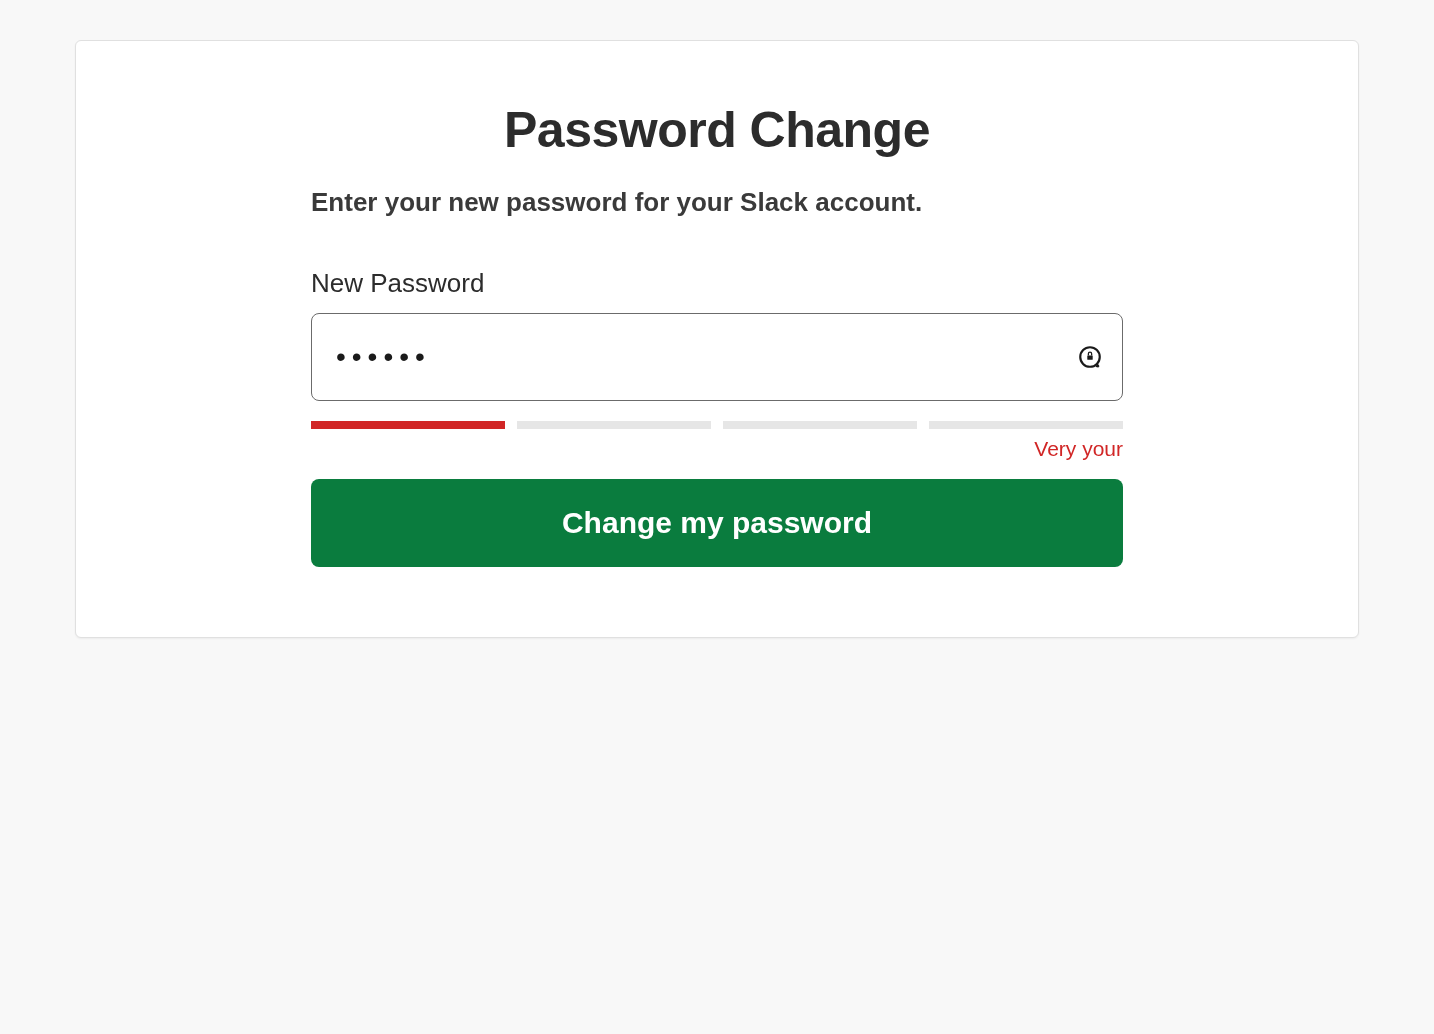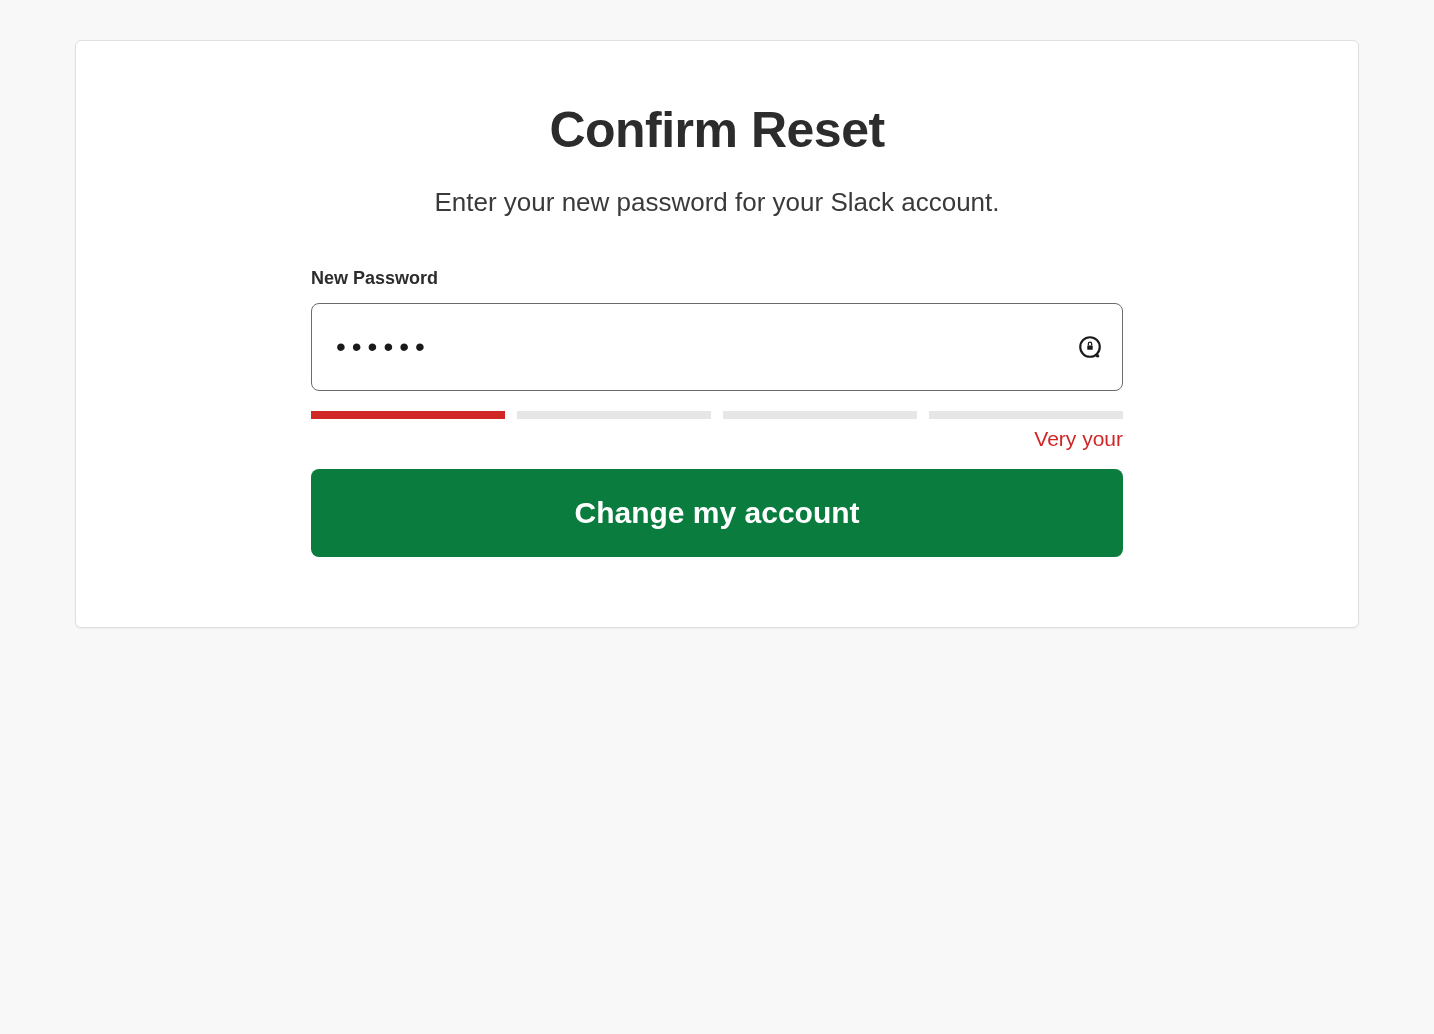--- a/index.html
+++ b/index.html
@@ -30,28 +30,28 @@
       font-weight: 800;
       color: #2c2c2c;
       text-align: center;
       margin-bottom: 28px;
       letter-spacing: -0.5px;
     }
     
     .subtitle {
       font-size: 26px;
       color: #3a3a3a;
-      text-align: center;
+      text-align: left;
       margin-bottom: 50px;
-      font-weight: 400;
+      font-weight: 700;
     }
     
     .field-label {
-      font-size: 18px;
-      font-weight: 700;
+      font-size: 26px;
+      font-weight: 400;
       color: #2c2c2c;
       margin-bottom: 14px;
       display: block;
     }
     
     .input-wrapper {
       position: relative;
       width: 100%;
     }
     
@@ -121,21 +121,21 @@
       font-size: 30px;
       font-weight: 700;
       cursor: pointer;
     }
   </style>
 </head>
 <body>
 
 <div class="card">
   
-  <h1 class="page-title">Confirm Reset</h1>
+  <h1 class="page-title">Password Change</h1>
   
   <p class="subtitle">Enter your new password for your  Slack account.</p>
   
   <div>
     <label class="field-label">New Password</label>
 
     <div class="input-wrapper">
       <input type="password" class="password-input" value="aaaaaa" style="">
       <span class="lock-icon">
         <svg viewBox="0 0 24 24" width="26" height="26" fill="none" stroke="#1a1a1a" stroke-width="2">
@@ -152,15 +152,15 @@
       <div class="strength-segment filled"></div>
       <div class="strength-segment"></div>
       <div class="strength-segment"></div>
       <div class="strength-segment"></div>
     </div>
 
     <div class="strength-label">Very your</div>
   </div>
   
   
-  <button class="submit-button">Change my account</button>
+  <button class="submit-button">Change my password</button>
   
 </div>
 
 </body></html>

